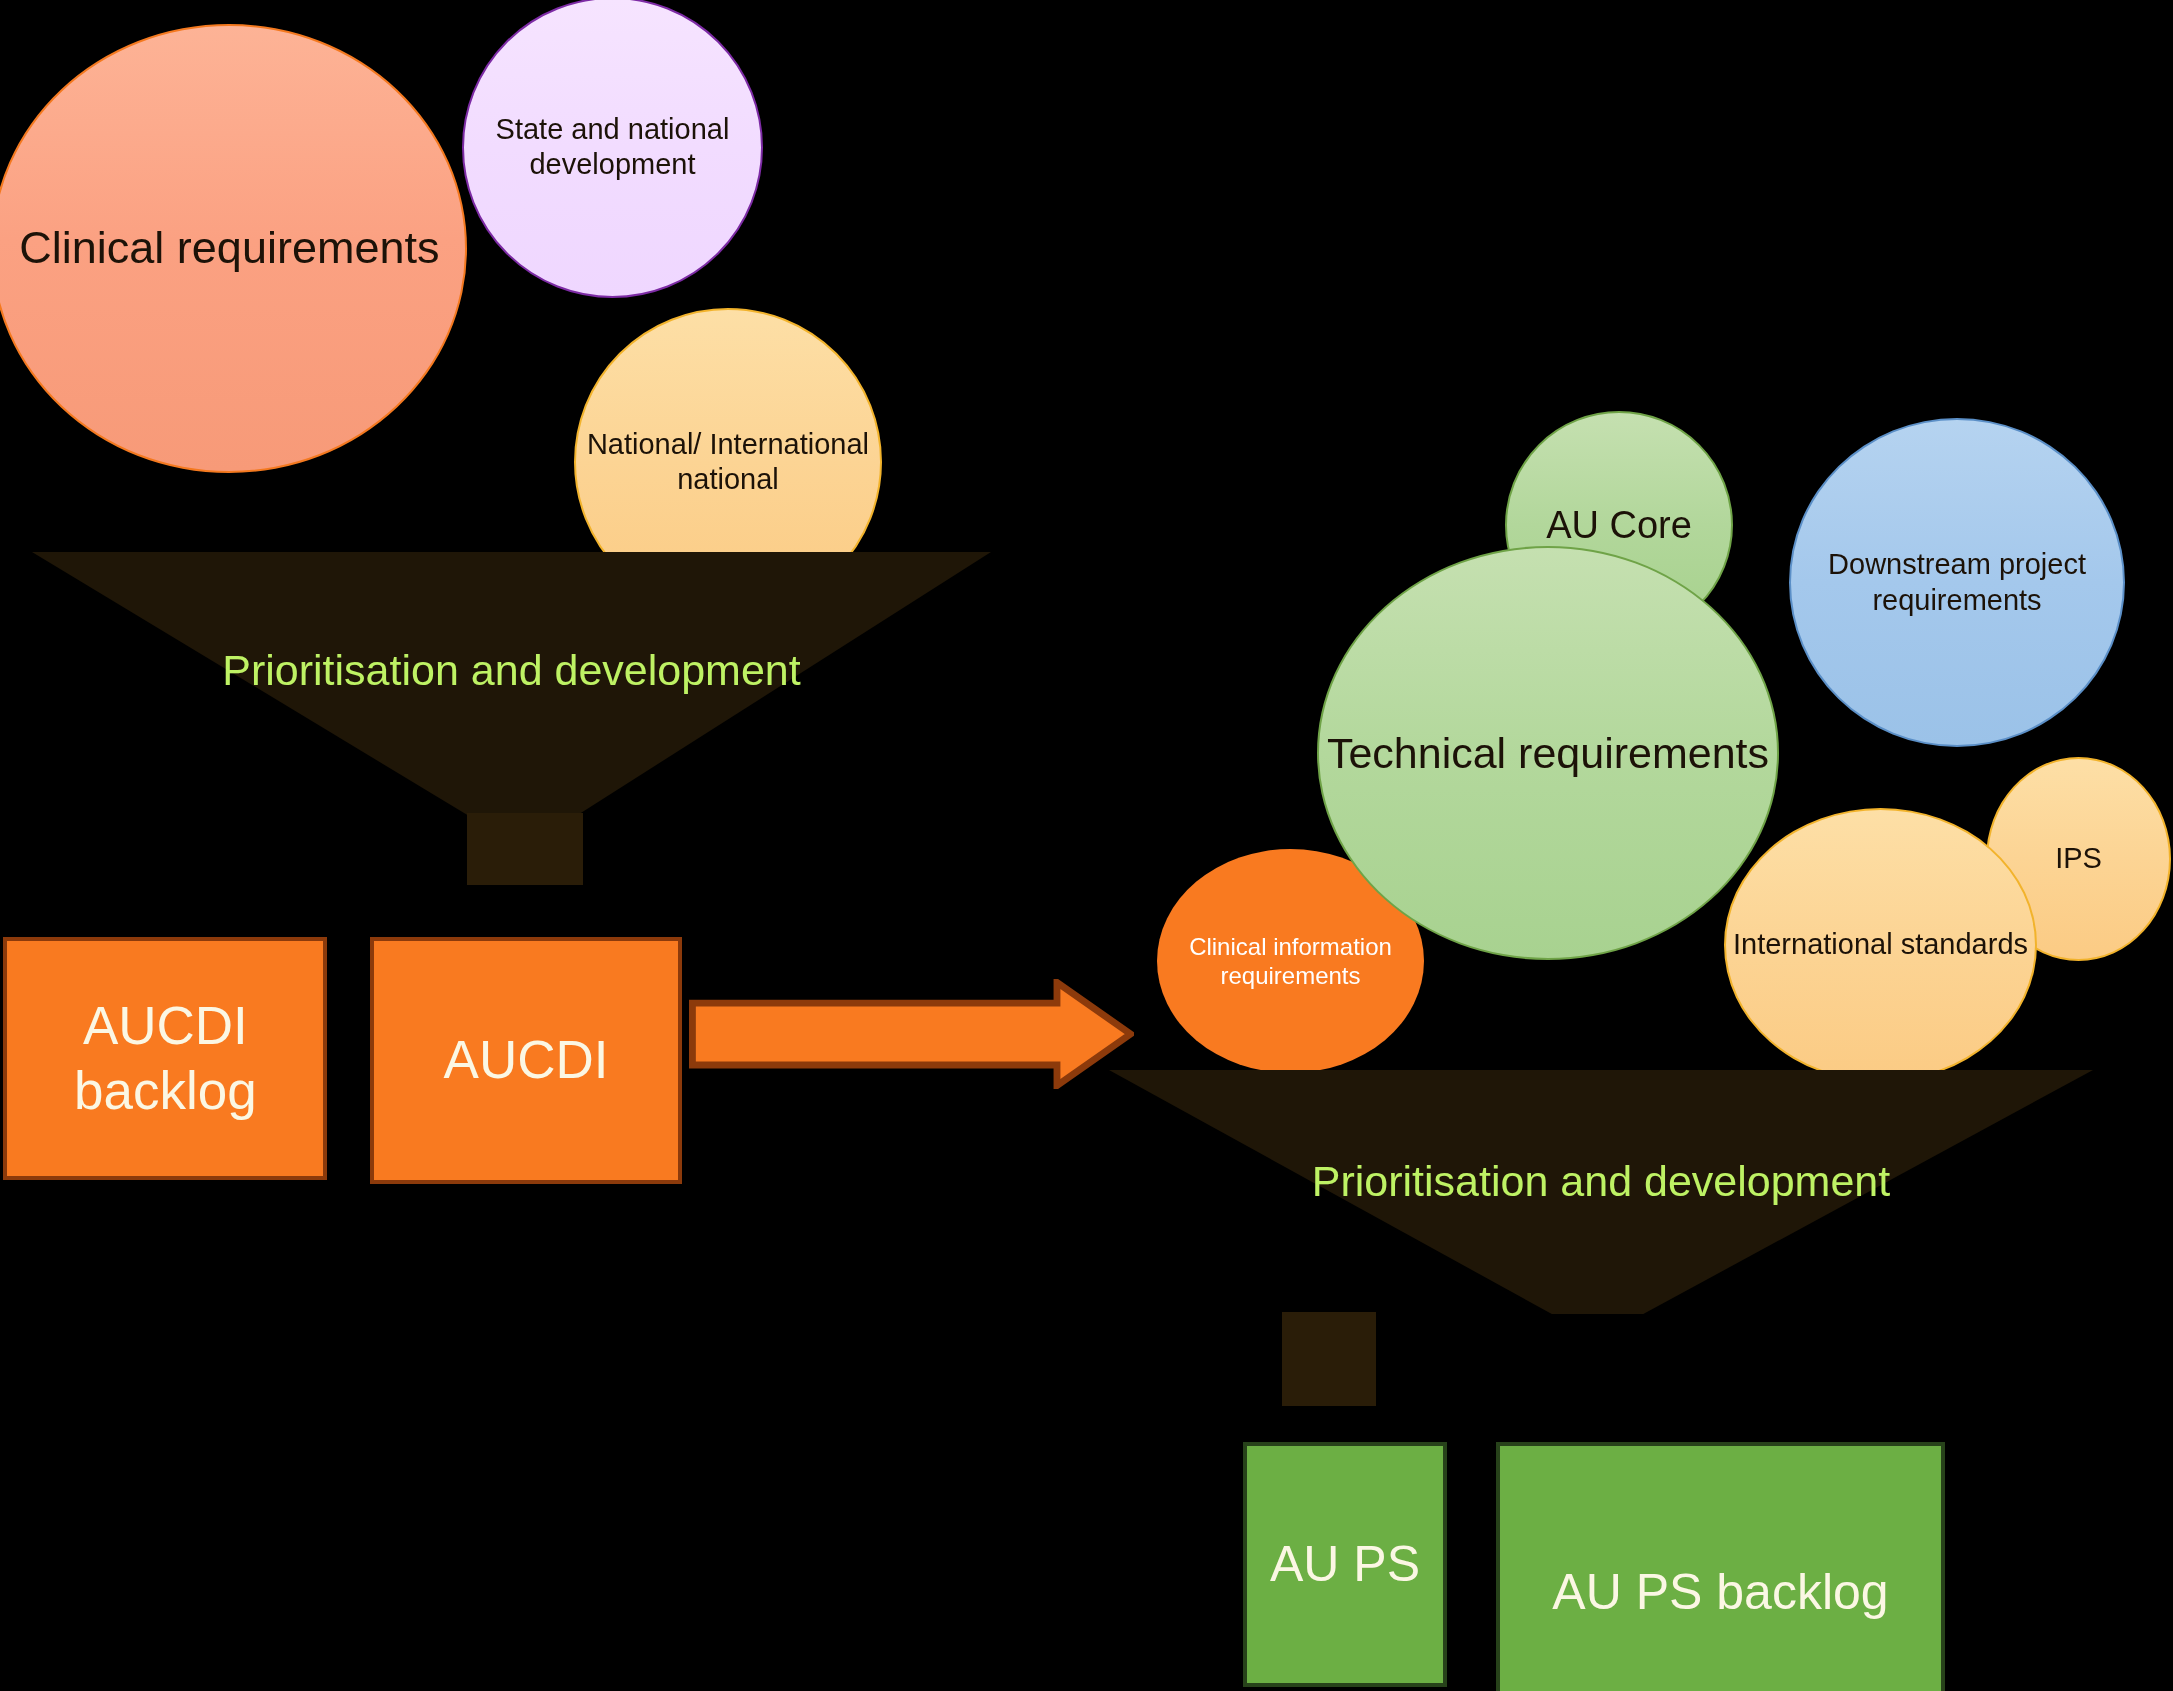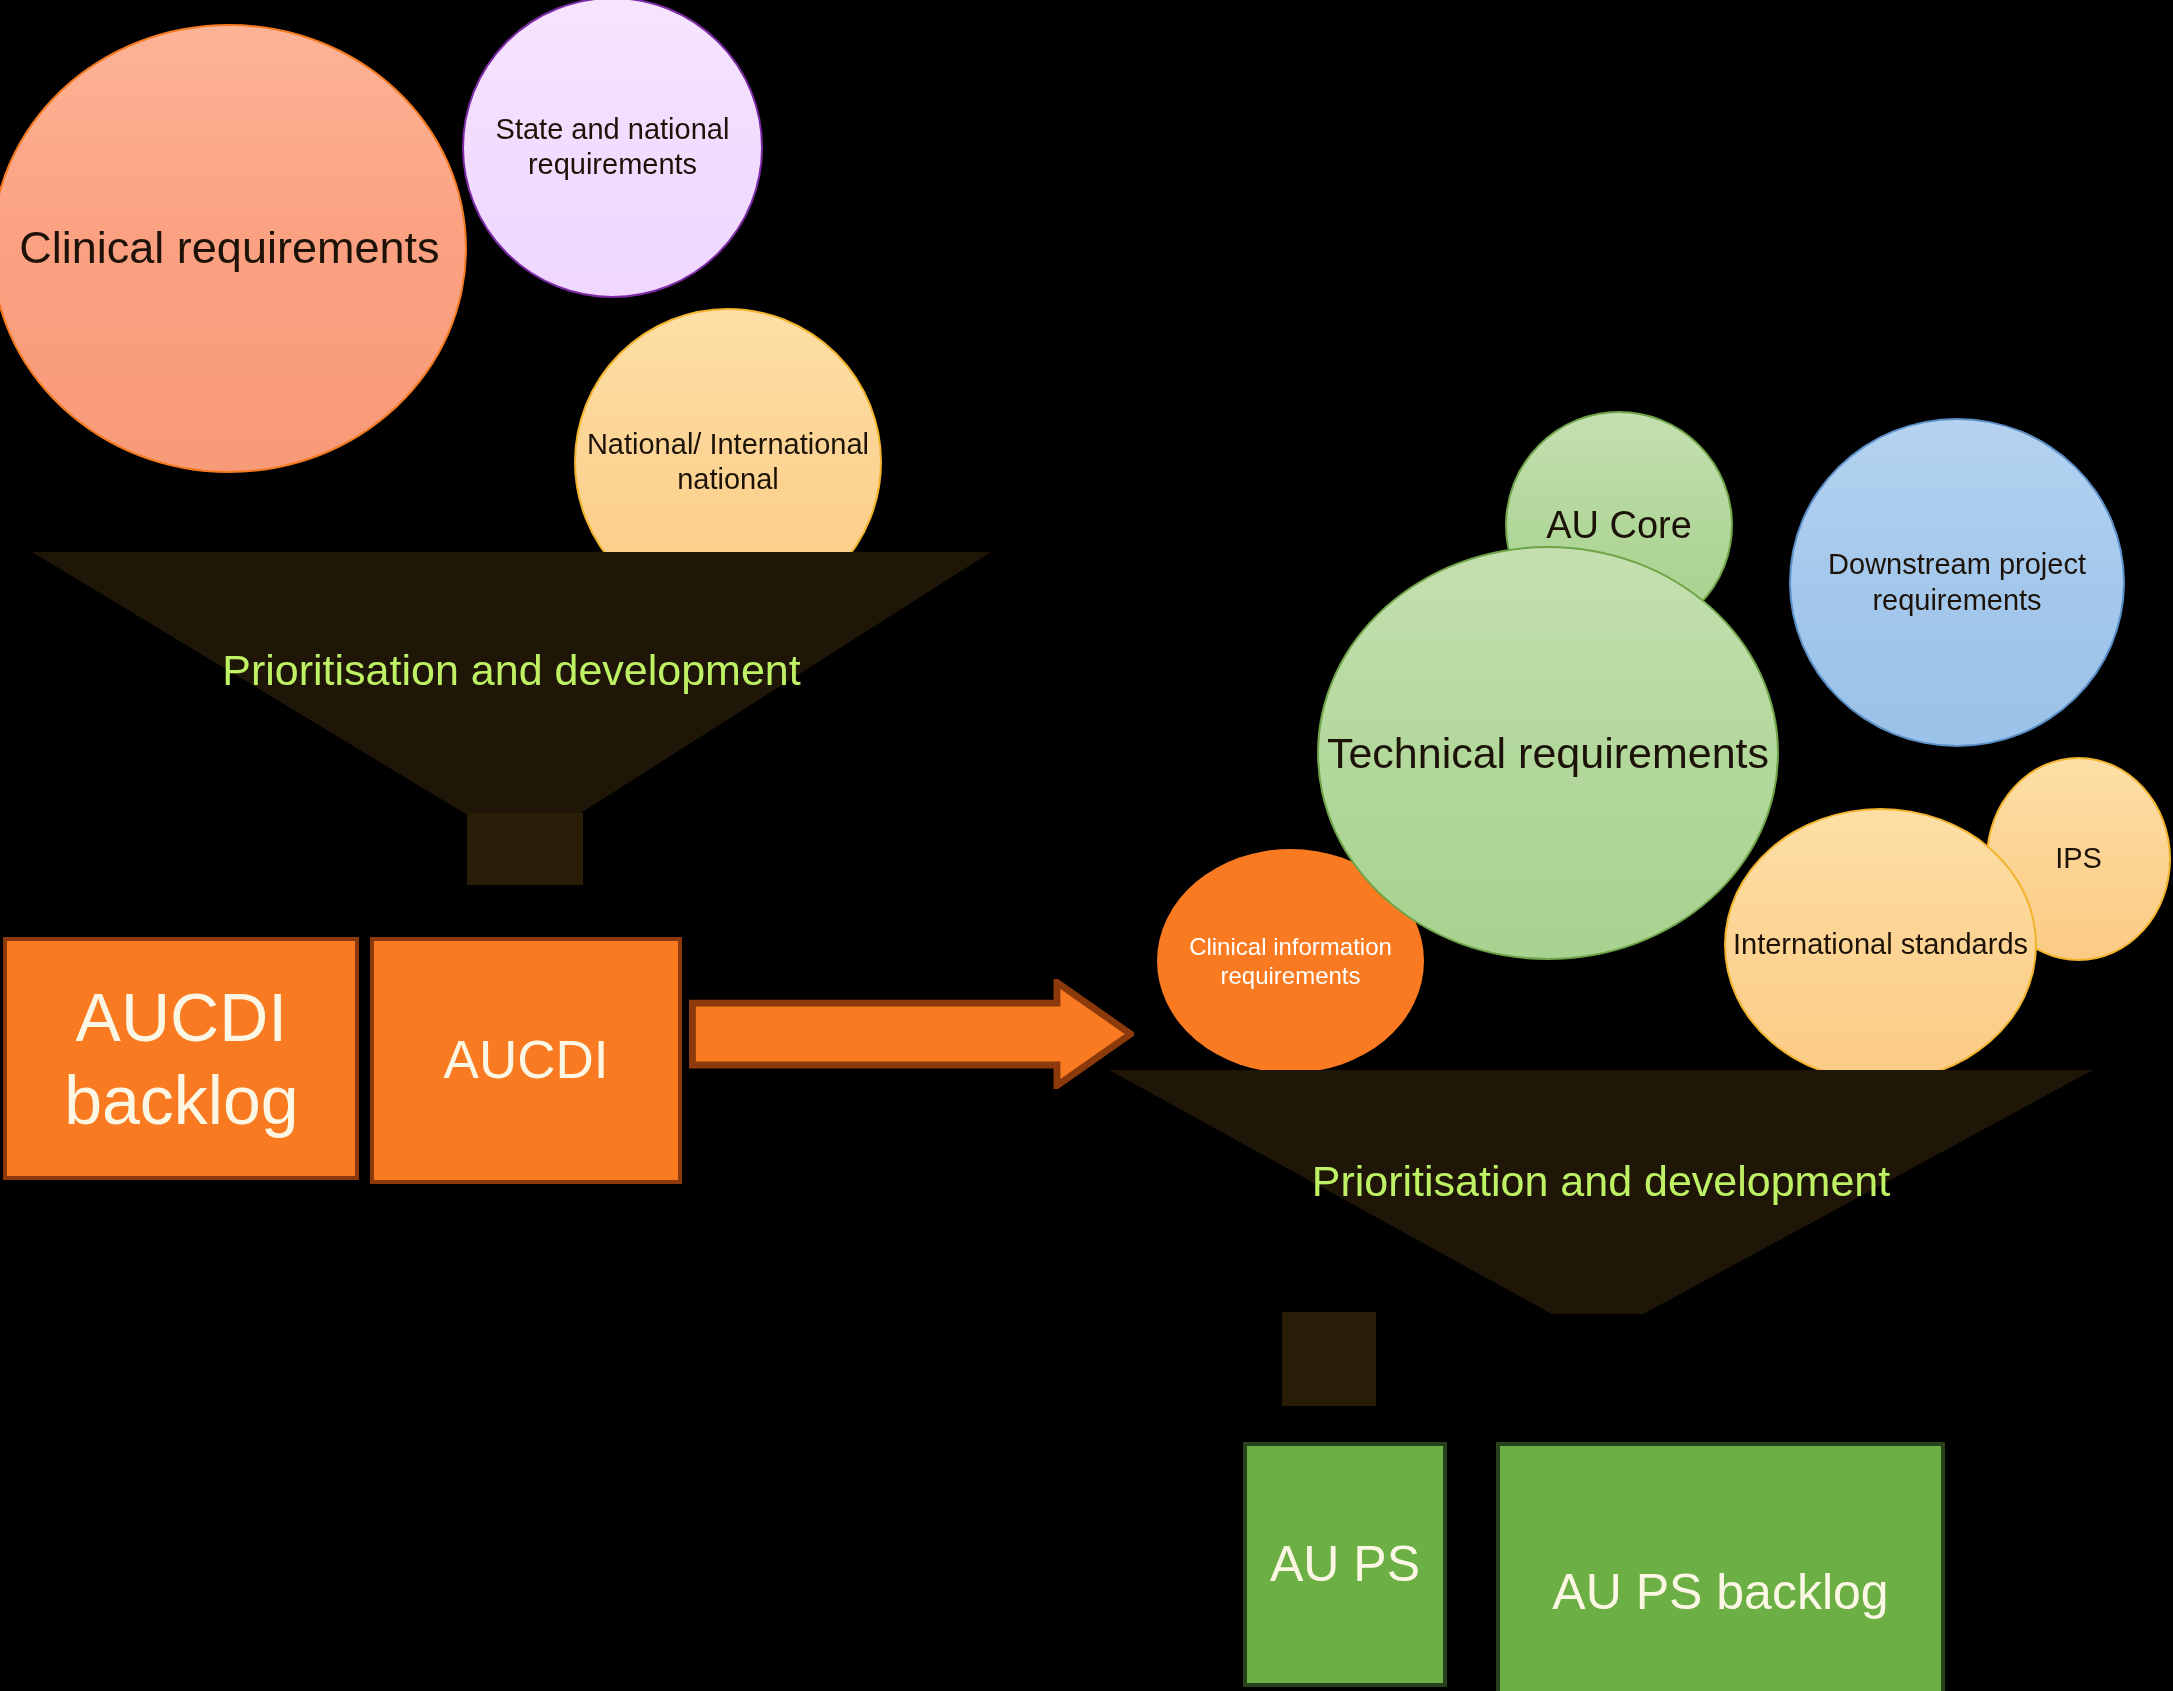--- a/index.html
+++ b/index.html
@@ -73,21 +73,21 @@
     left: 1282px; top: 1312px; width: 94px; height: 94px;
     background: #2A1D08;
   }
 
   
   .box-orange {
     background: #F97A20;
     border: 4.3px solid #8C3A0B;
     color: #FBF7E4;
   }
-  #b-aucdi-backlog { left: 3.4px; top: 937px; width: 356px; height: 243px; font-size: 68px; }
+  #b-aucdi-backlog { left: 3.4px; top: 937px; width: 324px; height: 243px; font-size: 53px; }
   #b-aucdi { left: 370px; top: 937px; width: 312px; height: 247px; font-size: 53px; }
 
   
   #arrow-aucdi-to-tech {
     position: absolute; left: 689px; top: 979px; width: 445px; height: 110px;
   }
   #arrow-aucdi-to-tech svg { display: block; width: 100%; height: 100%; }
 
   
   #c-au-core {
@@ -154,21 +154,21 @@
 </head>
 <body>
 
 <div id="canvas">
 
   <div class="node circle" id="c-clinical-req">
     <span class="lbl">Clinical requirements</span>
   </div>
 
   <div class="node circle" id="c-state-national">
-    <span class="lbl">State and national requirements</span>
+    <span class="lbl">State and national development</span>
   </div>
 
   <div class="node circle" id="c-natint-std">
     <span class="lbl">National/ International national</span>
   </div>
 
   <div class="node funnel" id="f-left">
     <div class="cone"></div>
     <span class="lbl">Prioritisation and development</span>
   </div>

